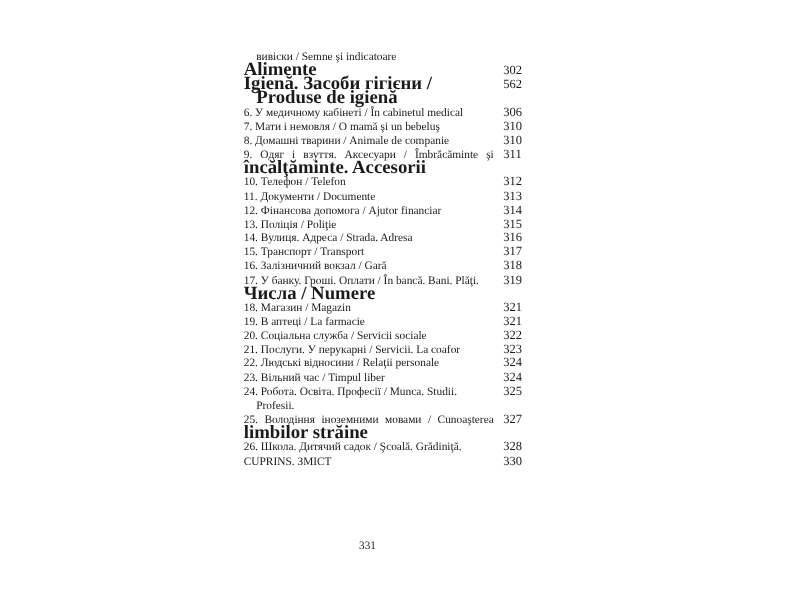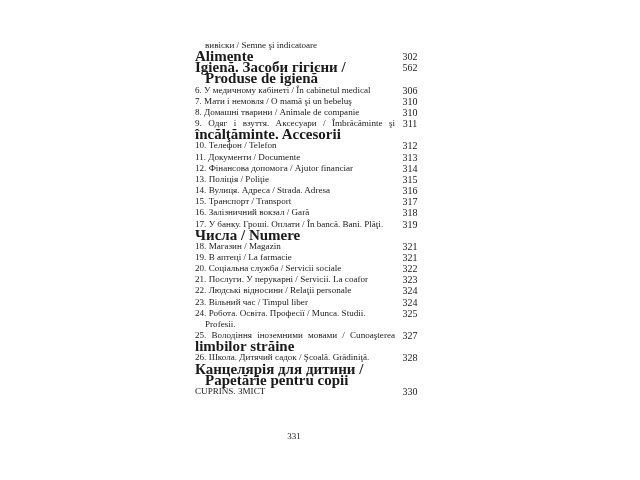--- a/index.html
+++ b/index.html
@@ -184,21 +184,21 @@
           <div class="entry-page">325</div>
         </div>
         <div class="toc-entry">
           <div class="entry-text justify-first">
             <span class="seg-first">25. Володіння іноземними мовами / Cunoaşterea</span>
             <div class="runon">limbilor străine</div>
           </div>
           <div class="entry-page">327</div>
         </div>
         <div class="toc-entry">
-          <div class="entry-text"><span class="seg-first">26. Школа. Дитячий садок / Şcoală. Grădiniţă.</span><div class="runon">Канцелярія для дитини / Papetărie pentru copii</div></div>
+          <div class="entry-text"><span class="seg-first">26. Школа. Дитячий садок / Şcoală. Grădiniţă.</span></div>
           <div class="entry-page">328</div>
         </div>
         <div class="toc-entry">
           <div class="entry-text plain"><span class="seg-first">CUPRINS. ЗМІСТ</span></div>
           <div class="entry-page">330</div>
         </div>
       </div>
 
   </div>
 

